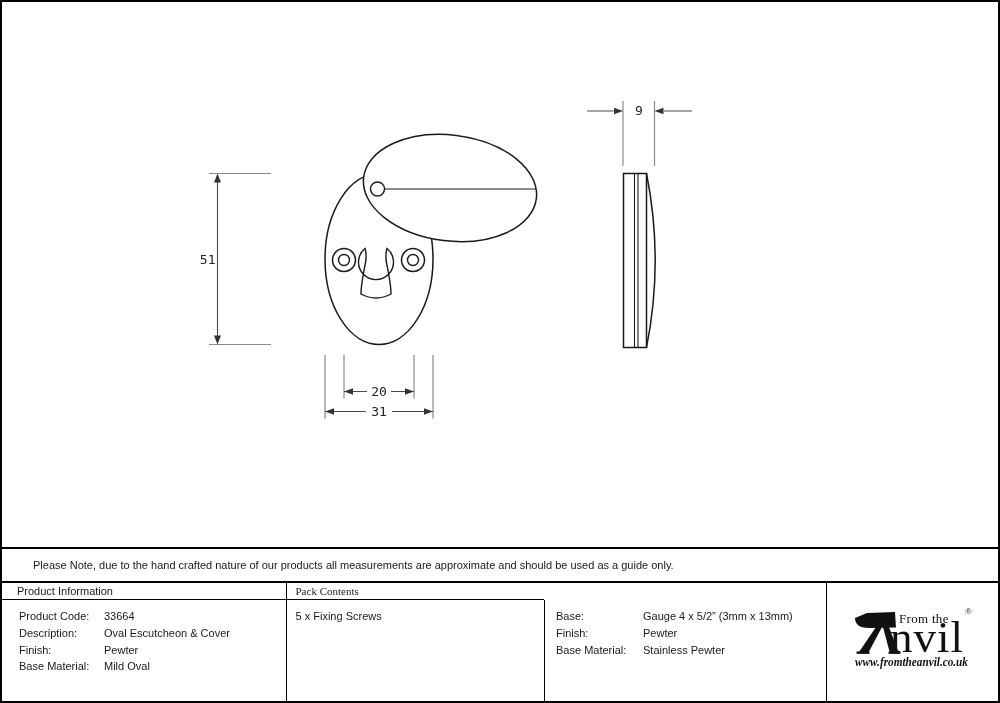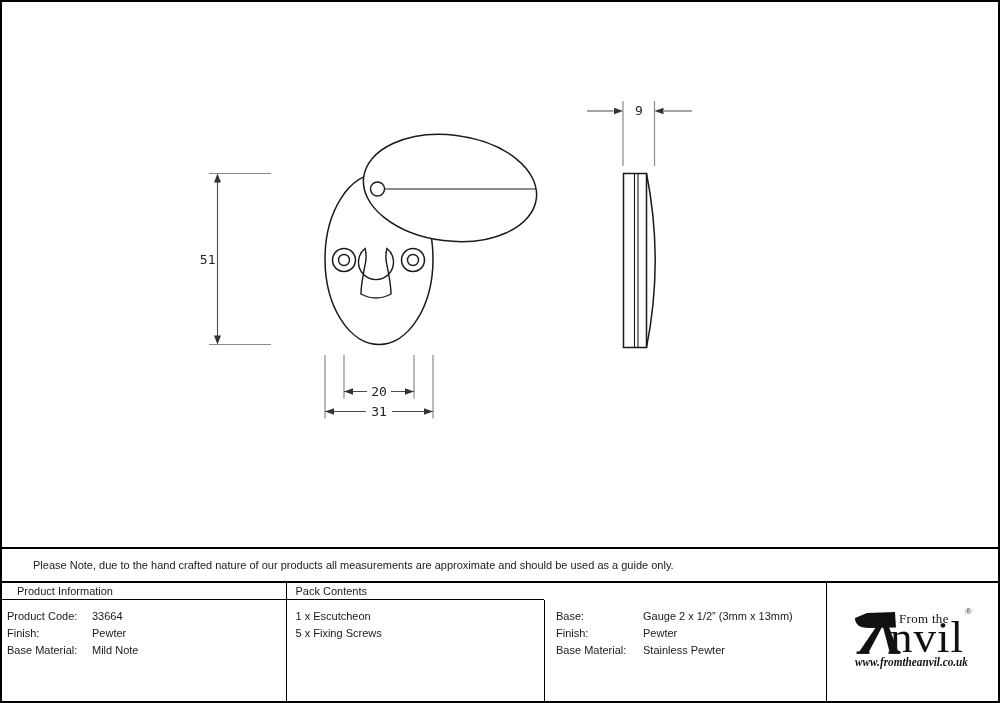--- a/index.html
+++ b/index.html
@@ -15,23 +15,23 @@
     display:flex; align-items:center; padding-left:31px; font-size:11px;
   }
   .spec-table {
     position:absolute; top:581px; left:0; width:996px; height:118px;
     display:grid; grid-template-columns:283.5px 258.5px 281.5px 172.5px;
     grid-template-rows:17px 101px; font-size:11px;
   }
   .cell { box-sizing:border-box; }
   .bl { border-left:1.5px solid #000; }
   .hdr { border-bottom:1.5px solid #000; display:flex; align-items:center; }
-  .hdr.p1 { padding-left:15px; } .hdr.p2 { padding-left:9px; } .hdr.p3 { padding-left:11px; }
+  .hdr.p1 { padding-left:15px; } .hdr.p2 { padding-left:9px;font-family:Liberation Serif, serif; } .hdr.p3 { padding-left:11px; }
   .body { padding-top:8px; }
-  .body.p1 { padding-left:5px; } .body.p2 { padding-left:9px; } .body.p3 { padding-left:11px; }
+  .body.p1 { padding-left:17px; } .body.p2 { padding-left:9px; } .body.p3 { padding-left:11px; }
   .kv { line-height:16.8px; white-space:nowrap; }
   .kv .k { display:inline-block; }
   .w1 .k { width:85px; } .w3 .k { width:87px; }
   .pc-line { line-height:16.8px; }
   .logo-cell { grid-column:4; grid-row:1 / 3; padding:16px 8px 0 26px; }
   svg text { fill:#111; }
   .dimtxt { font-family:"DejaVu Sans Mono", monospace; font-size:13px; fill:#222; }
   .brand { font-family:"Liberation Serif", serif; font-size:45px; letter-spacing:1px; fill:#111; }
   .tagline { font-family:"Liberation Serif", serif; font-size:13px; letter-spacing:0.3px; fill:#111; }
   .reg { font-family:"Liberation Serif", serif; font-size:9px; fill:#111; }
@@ -122,35 +122,37 @@
         <text class="reg" x="112" y="15">®</text>
         <text class="url" x="2" y="67" textLength="113" lengthAdjust="spacingAndGlyphs">www.fromtheanvil.co.uk</text>
       </svg>
     </div>
 
     <div class="cell body p1 w1" style="grid-column:1;grid-row:2;">
       <div class="kv">
         <span class="k">Product Code:</span><span class="v">33664</span>
       </div>
       <div class="kv">
+        <span class="k">Description:</span><span class="v">Oval Escutcheon &amp; Cover</span>
+      </div>
+      <div class="kv">
         <span class="k">Finish:</span><span class="v">Pewter</span>
       </div>
       <div class="kv">
-        <span class="k">Base Material:</span><span class="v">Mild Note</span>
+        <span class="k">Base Material:</span><span class="v">Mild Oval</span>
       </div>
     </div>
 
     <div class="cell body p2 bl" style="grid-column:2;grid-row:2;">
-      <div class="pc-line">1 x Escutcheon</div>
       <div class="pc-line">5 x Fixing Screws</div>
     </div>
 
     <div class="cell body p3 bl w3" style="grid-column:3;grid-row:2;">
       <div class="kv">
-        <span class="k">Base:</span><span class="v">Gauge 2 x 1/2” (3mm x 13mm)</span>
+        <span class="k">Base:</span><span class="v">Gauge 4 x 5/2” (3mm x 13mm)</span>
       </div>
       <div class="kv">
         <span class="k">Finish:</span><span class="v">Pewter</span>
       </div>
       <div class="kv">
         <span class="k">Base Material:</span><span class="v">Stainless Pewter</span>
       </div>
     </div>
 
   </div>

